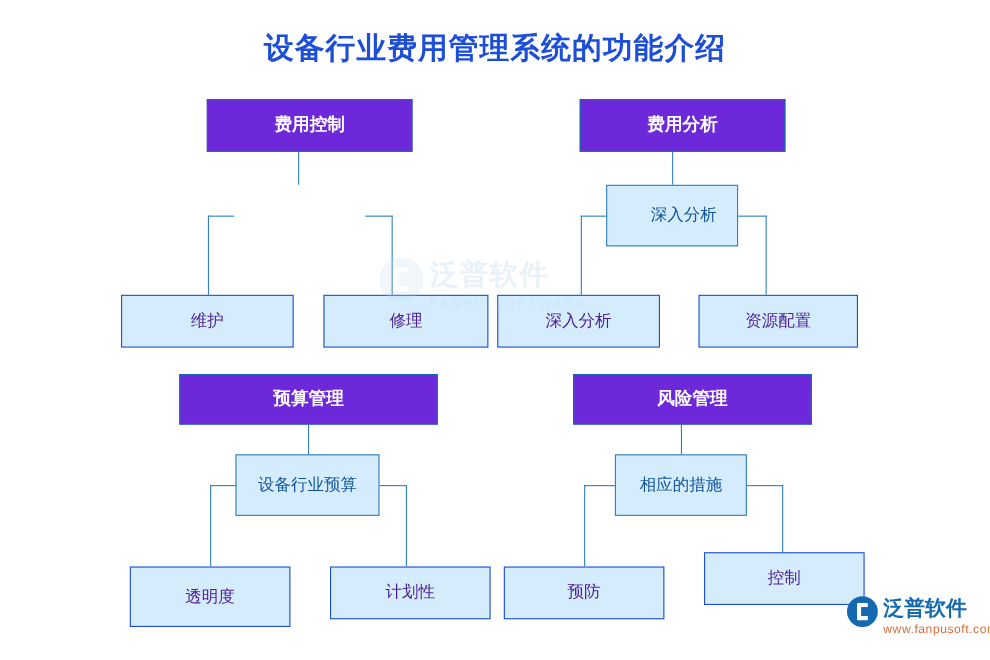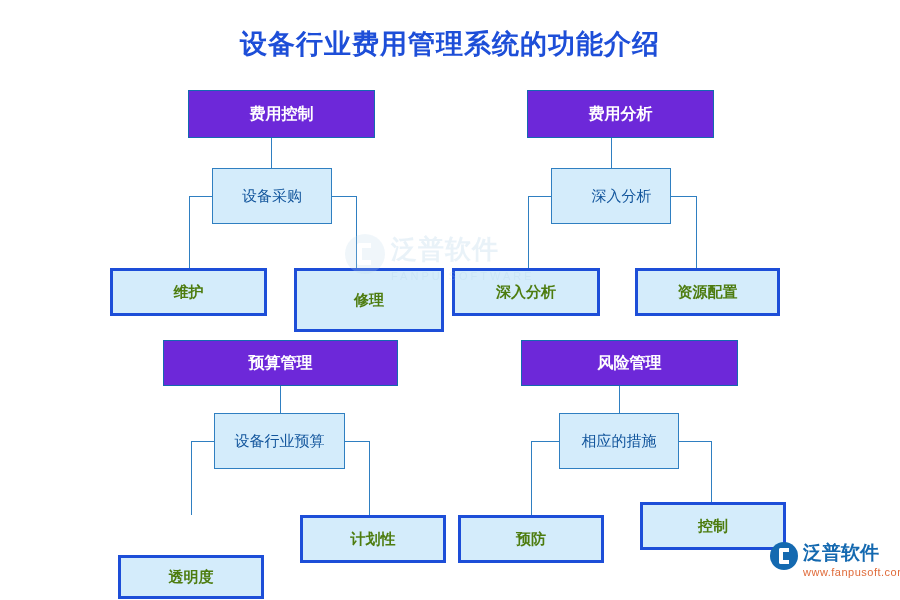--- a/index.html
+++ b/index.html
@@ -46,23 +46,22 @@
     font-weight: bold;
     font-size: 16px;
   }
   .node.mid {
     background: #d4ecfb;
     border: 1px solid #2f7fc1;
     color: #12559c;
   }
   .node.leaf {
     background: #d4ecfb;
-    border: 3px solid #1d4ed8;
-    color: #4d7c0f;
-    font-weight: bold;
+    border: 1px solid #1d4ed8;
+    color: #4c1d95;
   }
   .conn {
     position: absolute;
     background: #2f7fc1;
   }
   .conn.v { width: 1px; }
   .conn.h { height: 1px; }
 
   
   .wm-center {
@@ -165,29 +164,28 @@
 </head>
 <body>
 
 <div id="canvas">
 
   <div class="title">设备行业费用管理系统的功能介绍</div>
 
   <div class="node header" style="left:188px; top:90px; width:187px; height:48px;">费用控制</div>
   <div class="conn v" style="left:271px; top:138px; height:30px;"></div>
 
-  <div class="node mid" style="left:212px; top:168px; width:120px; height:56px;">设备采购</div>
 
   <div class="conn v" style="left:189px; top:196px; height:72px;"></div>
   <div class="conn h" style="left:189px; top:196px; width:24px;"></div>
   <div class="conn v" style="left:356px; top:196px; height:72px;"></div>
   <div class="conn h" style="left:332px; top:196px; width:25px;"></div>
 
   <div class="node leaf" style="left:110px; top:268px; width:157px; height:48px;">维护</div>
-  <div class="node leaf" style="left:294px; top:268px; width:150px; height:64px;">修理</div>
+  <div class="node leaf" style="left:294px; top:268px; width:150px; height:48px;">修理</div>
 
   <div class="node header" style="left:527px; top:90px; width:187px; height:48px;">费用分析</div>
   <div class="conn v" style="left:611px; top:138px; height:30px;"></div>
 
   <div class="node mid" style="left:551px; top:168px; width:120px; height:56px;padding-left:21px;">深入分析</div>
 
   <div class="conn v" style="left:528px; top:196px; height:72px;"></div>
   <div class="conn h" style="left:528px; top:196px; width:24px;"></div>
   <div class="conn v" style="left:696px; top:196px; height:72px;"></div>
   <div class="conn h" style="left:671px; top:196px; width:26px;"></div>
@@ -198,21 +196,21 @@
   <div class="node header" style="left:163px; top:340px; width:235px; height:46px;">预算管理</div>
   <div class="conn v" style="left:280px; top:386px; height:27px;"></div>
 
   <div class="node mid" style="left:214px; top:413px; width:131px; height:56px;">设备行业预算</div>
 
   <div class="conn v" style="left:191px; top:441px; height:74px;"></div>
   <div class="conn h" style="left:191px; top:441px; width:24px;"></div>
   <div class="conn v" style="left:369px; top:441px; height:74px;"></div>
   <div class="conn h" style="left:345px; top:441px; width:25px;"></div>
 
-  <div class="node leaf" style="left:118px; top:515px; width:146px; height:44px;margin-top:40px;">透明度</div>
+  <div class="node leaf" style="left:118px; top:515px; width:146px; height:55px;">透明度</div>
   <div class="node leaf" style="left:300px; top:515px; width:146px; height:48px;">计划性</div>
 
   <div class="node header" style="left:521px; top:340px; width:217px; height:46px;">风险管理</div>
   <div class="conn v" style="left:619px; top:386px; height:27px;"></div>
 
   <div class="node mid" style="left:559px; top:413px; width:120px; height:56px;">相应的措施</div>
 
   <div class="conn v" style="left:531px; top:441px; height:74px;"></div>
   <div class="conn h" style="left:531px; top:441px; width:29px;"></div>
   <div class="conn v" style="left:711px; top:441px; height:74px;"></div>

